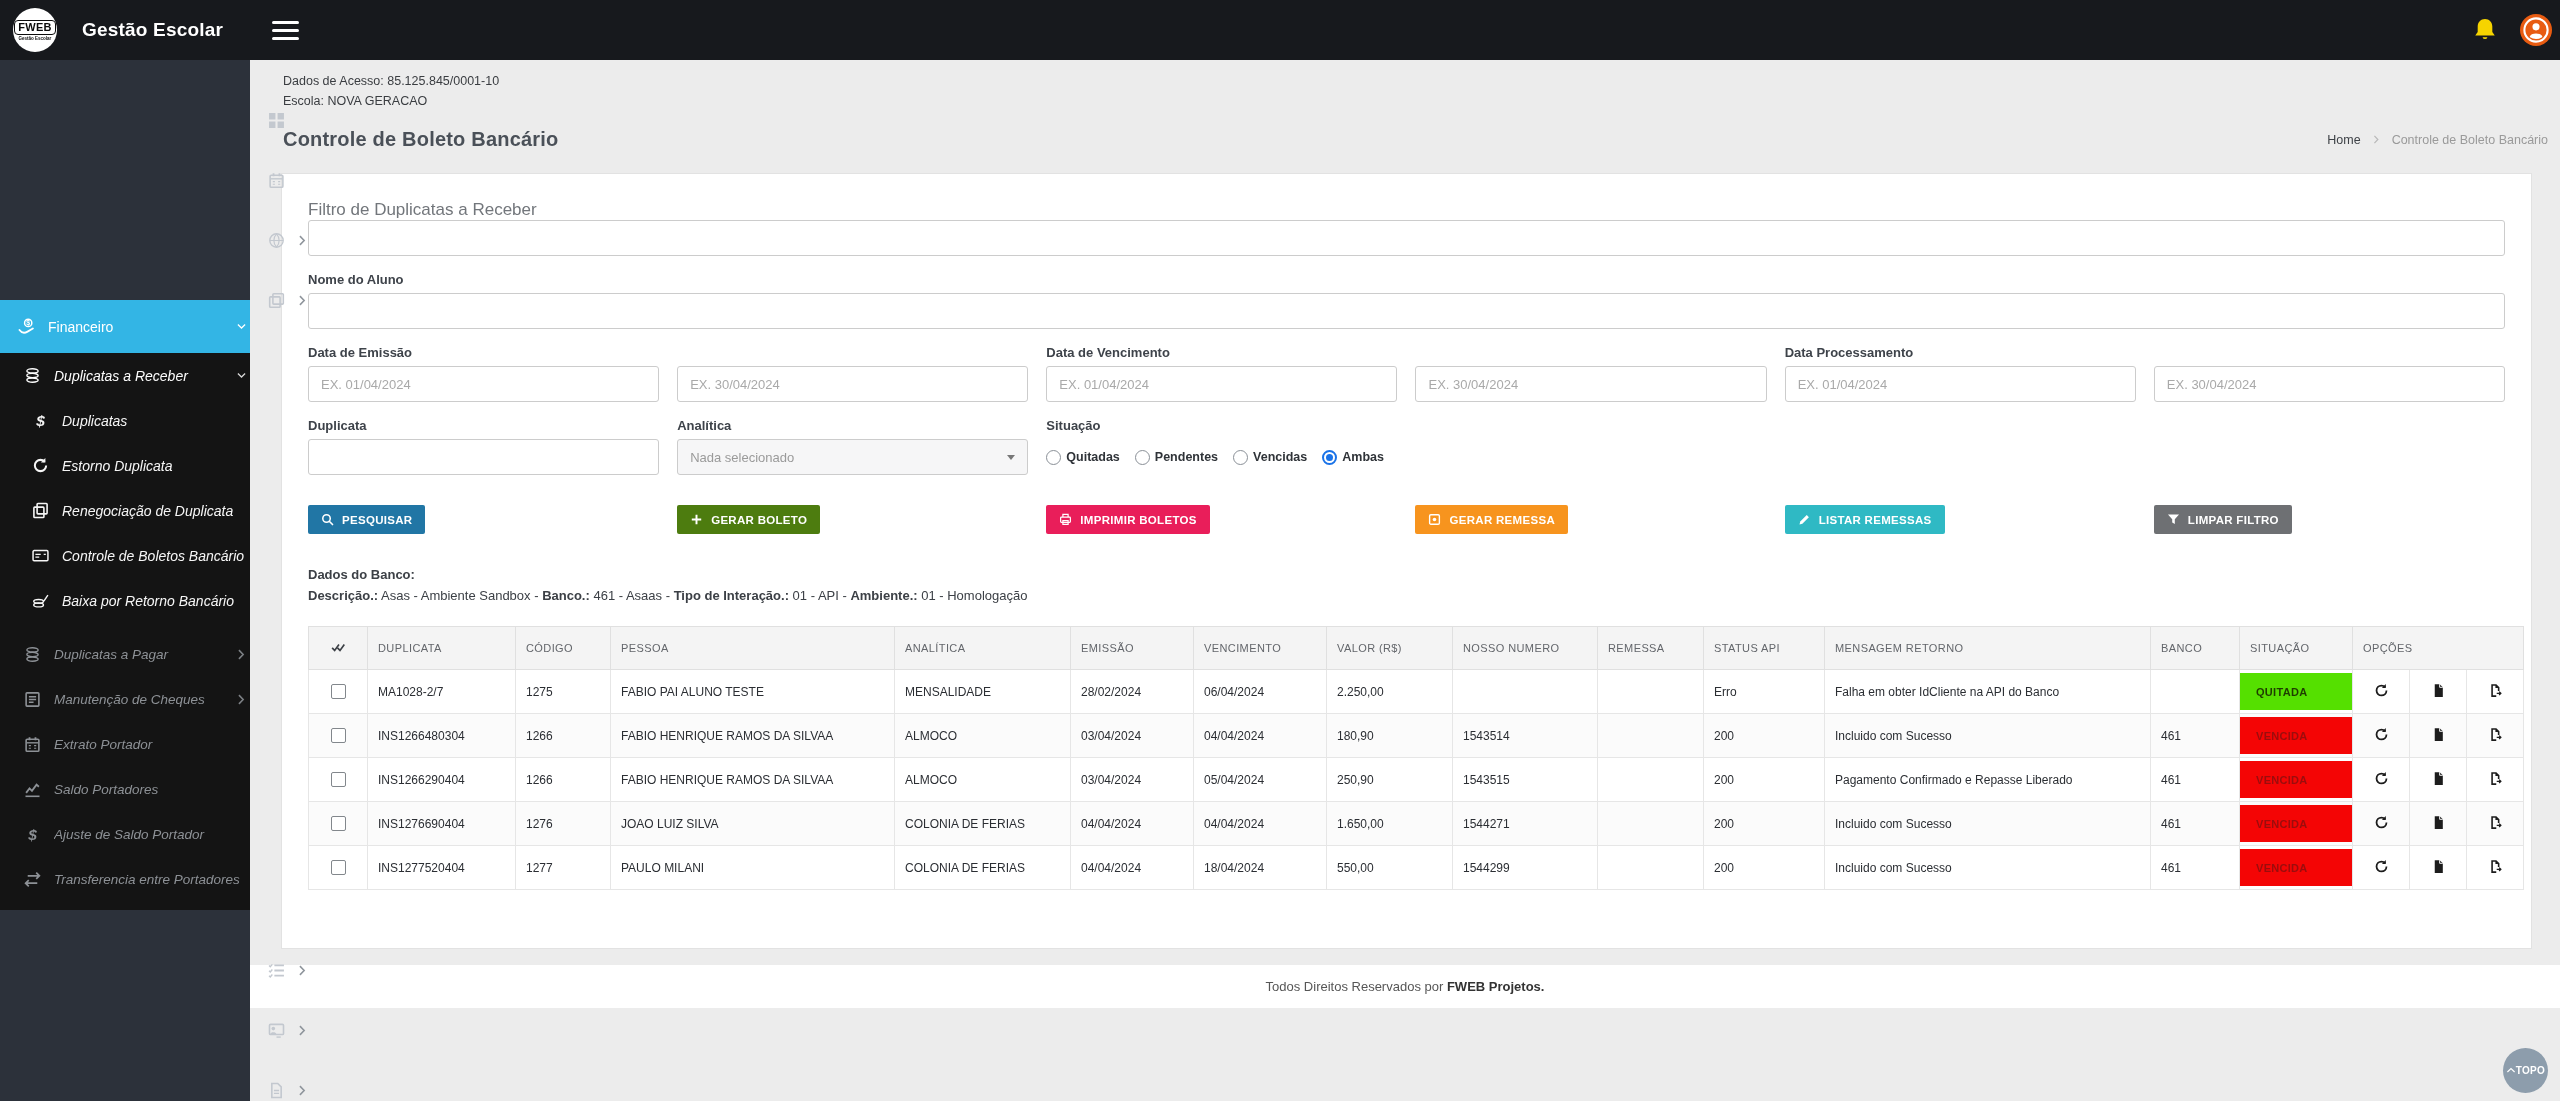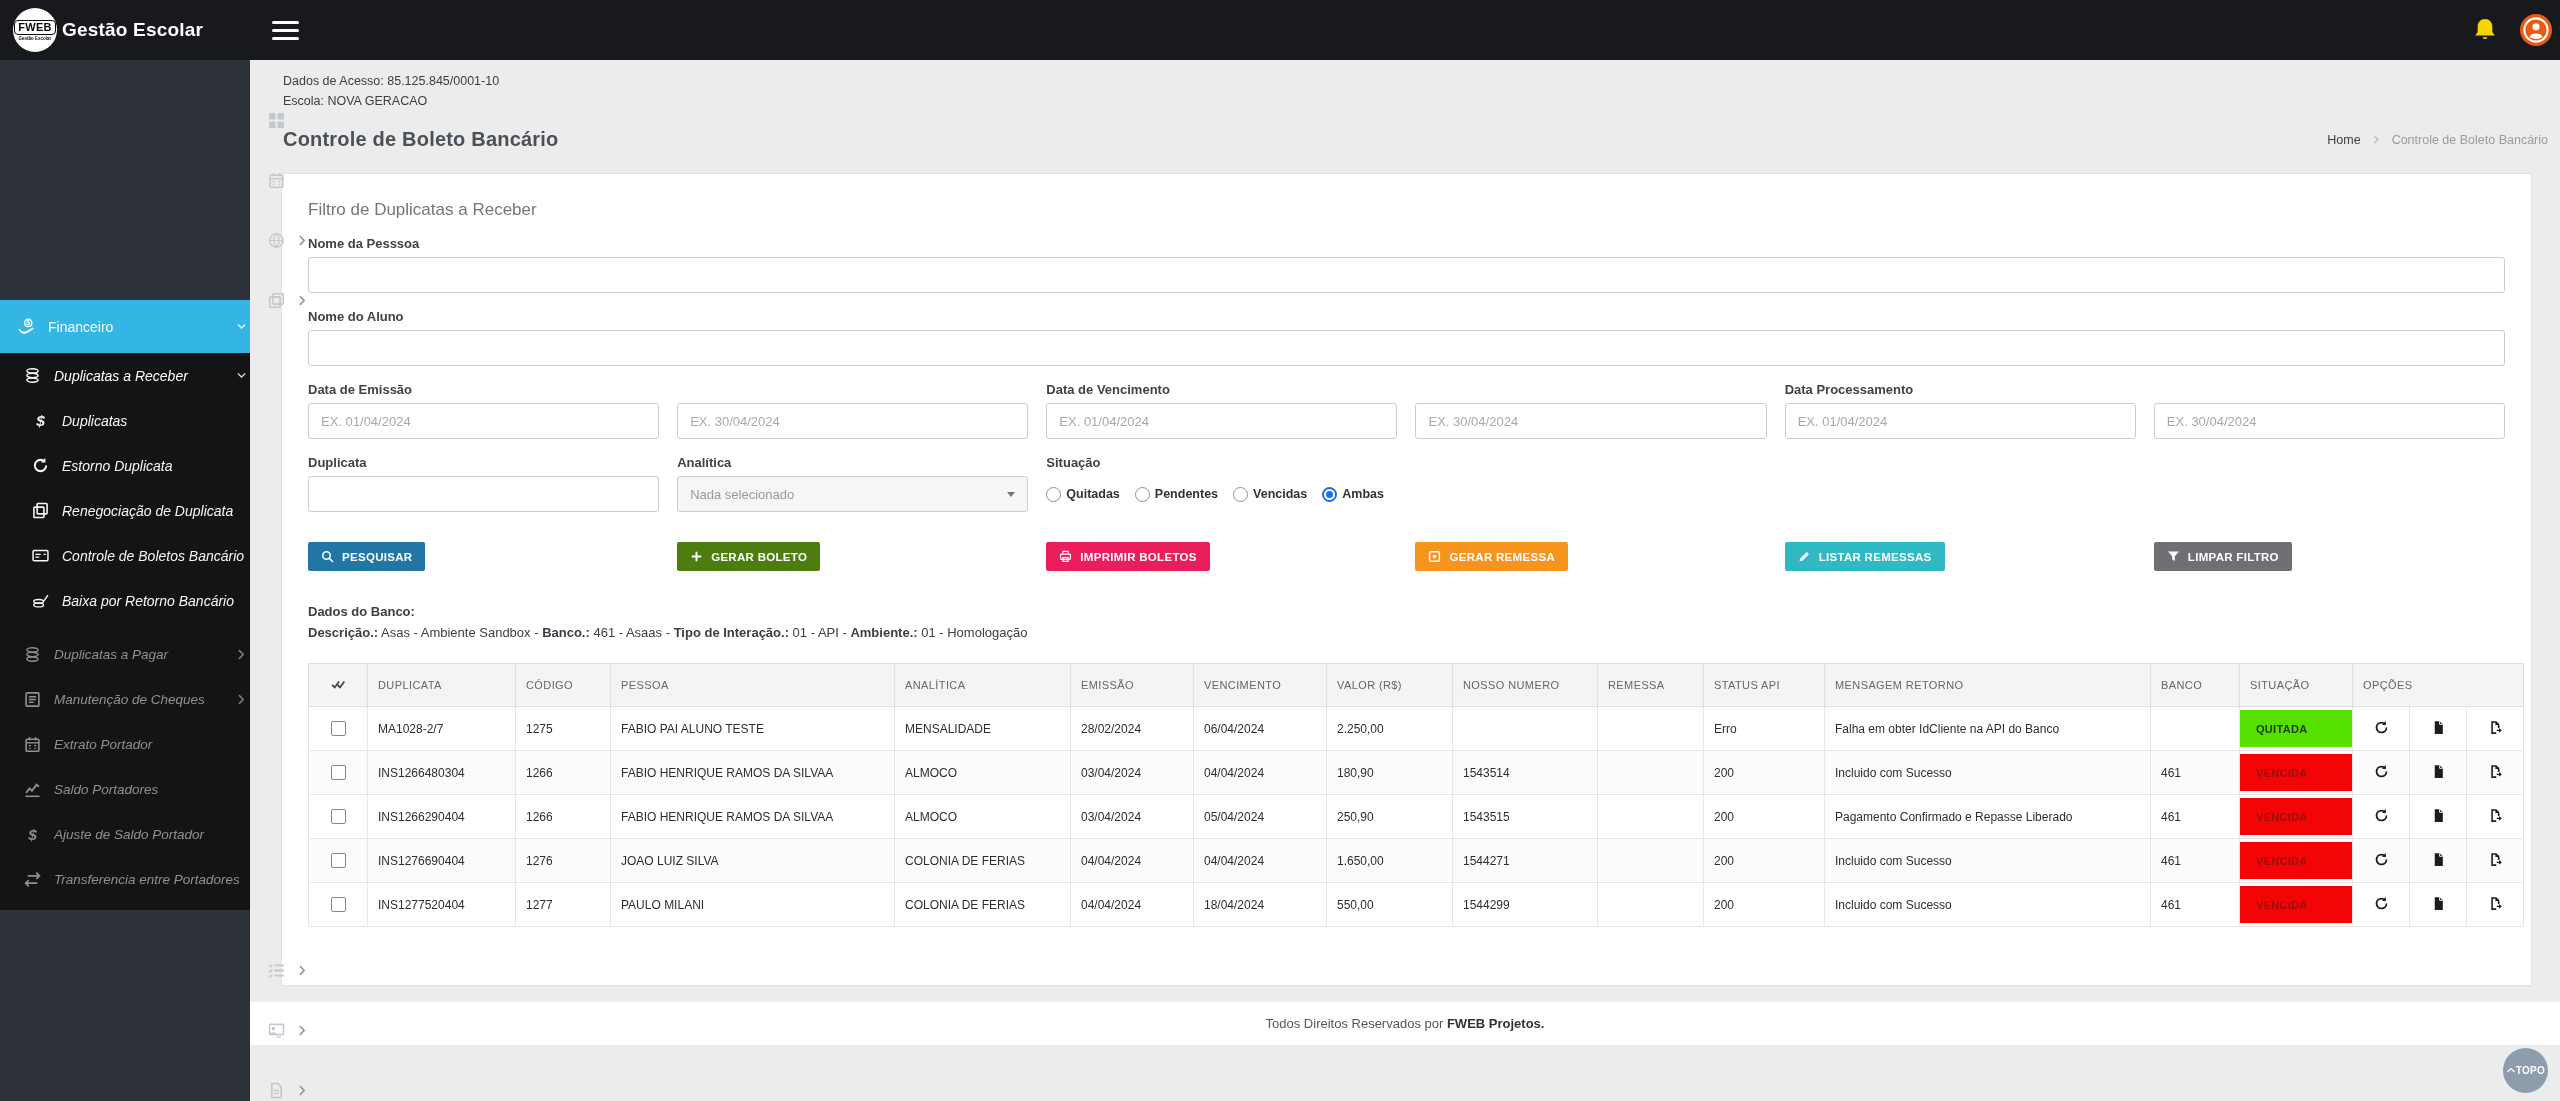--- a/index.html
+++ b/index.html
@@ -3,21 +3,21 @@
 <meta charset="utf-8">
 <style>
   html,body{margin:0;padding:0;}
   body{
     width:2560px;height:1101px;position:relative;overflow:hidden;
     background:#ececec;font-family:"Liberation Sans",sans-serif;
     -webkit-font-smoothing:antialiased;
   }
   
   .sidebar{position:absolute;left:0;top:0;width:250px;height:1101px;background:#2c313a;z-index:6;}
-  .logo{height:60px;background:#17191d;display:flex;align-items:center;gap:5px;padding-left:13px;box-sizing:border-box;}
+  .logo{height:60px;background:#17191d;display:flex;align-items:center;gap:25px;padding-left:13px;box-sizing:border-box;}
   .logo-badge{width:44px;height:44px;background:#fff;border-radius:50%;display:flex;flex-direction:column;align-items:center;justify-content:center;flex:none;}
   .logo-badge .fw{font-weight:bold;font-size:11px;color:#0c0c0c;border:1.5px solid #0c0c0c;border-radius:4px;padding:0 3px;line-height:13px;letter-spacing:.3px;}
   .logo-badge .sub{font-size:4.5px;color:#0c0c0c;font-weight:bold;margin-top:1px;}
   .logo-title{color:#fff;font-size:19px;font-weight:bold;letter-spacing:.2px;}
   .side-item{display:flex;align-items:center;height:53px;padding:0 4px 0 16px;color:#c3c8cf;font-size:14px;cursor:pointer;box-sizing:border-box;}
   .side-item .icon{width:21px;height:18px;margin-right:11px;flex:none;display:inline-flex;align-items:center;justify-content:center;}
   .side-item .icon svg{width:17px;height:17px;}
   .side-item .lbl{flex:1;white-space:nowrap;overflow:hidden;}
   .chev{display:inline-flex;align-items:center;color:#8f959c;flex:none;}
   .chev svg{width:9px;height:11px;}
@@ -382,21 +382,20 @@
             <path d="M1.2 1.2l4.6 4.8-4.6 4.8" fill="none" stroke="currentColor" stroke-width="1.6"></path>
           </svg>
         </span>
       <span class="crumb-cur">Controle de Boleto Bancário</span>
     </div>
   </div>
 
   <div class="card">
     <div class="filter-heading">Filtro de Duplicatas a Receber</div>
 
-    <div class="form-label">Nome da Pesssoa</div>
     <input class="text-input" type="text" value="" style="">
 
     <div class="form-label">Nome do Aluno</div>
     <input class="text-input" type="text" value="" style="">
 
     <div class="grid6">
       <div class="form-label">Data de Emissão</div>
       <div class="form-label"></div>
       <div class="form-label">Data de Vencimento</div>
       <div class="form-label"></div>

